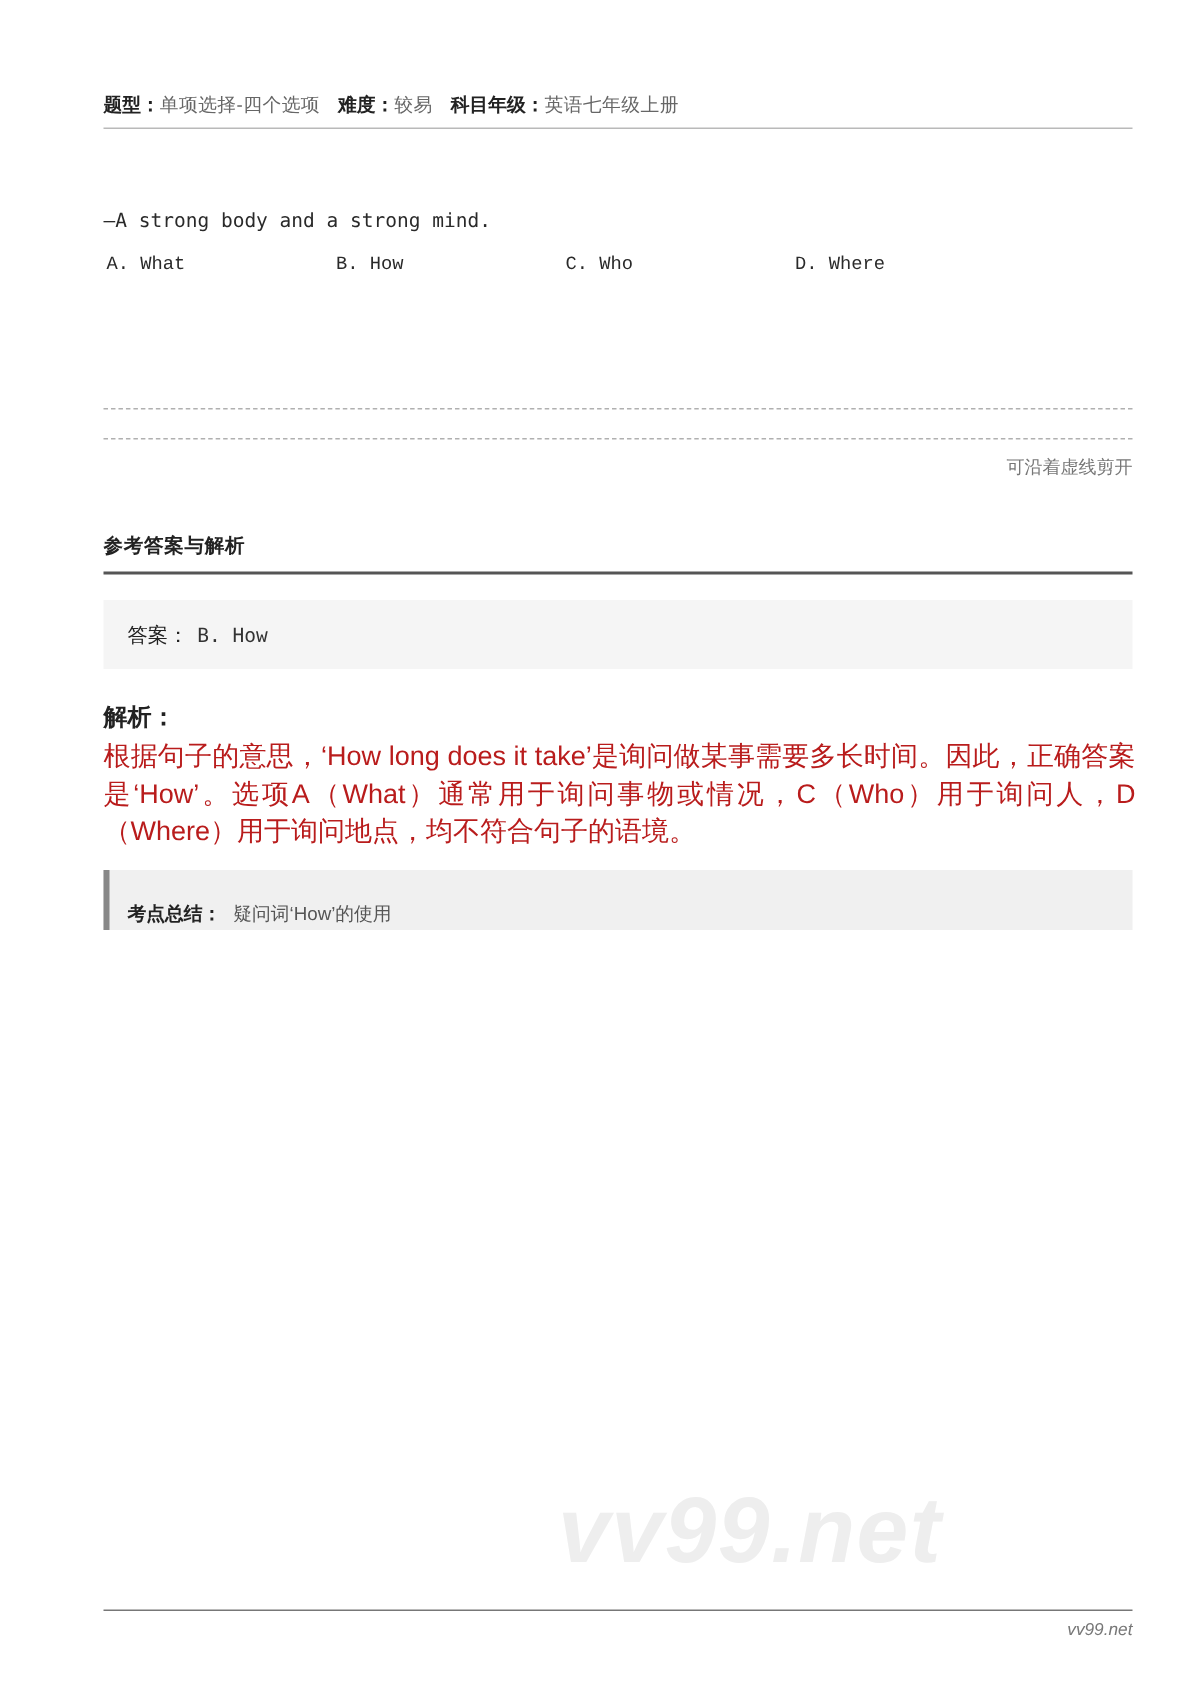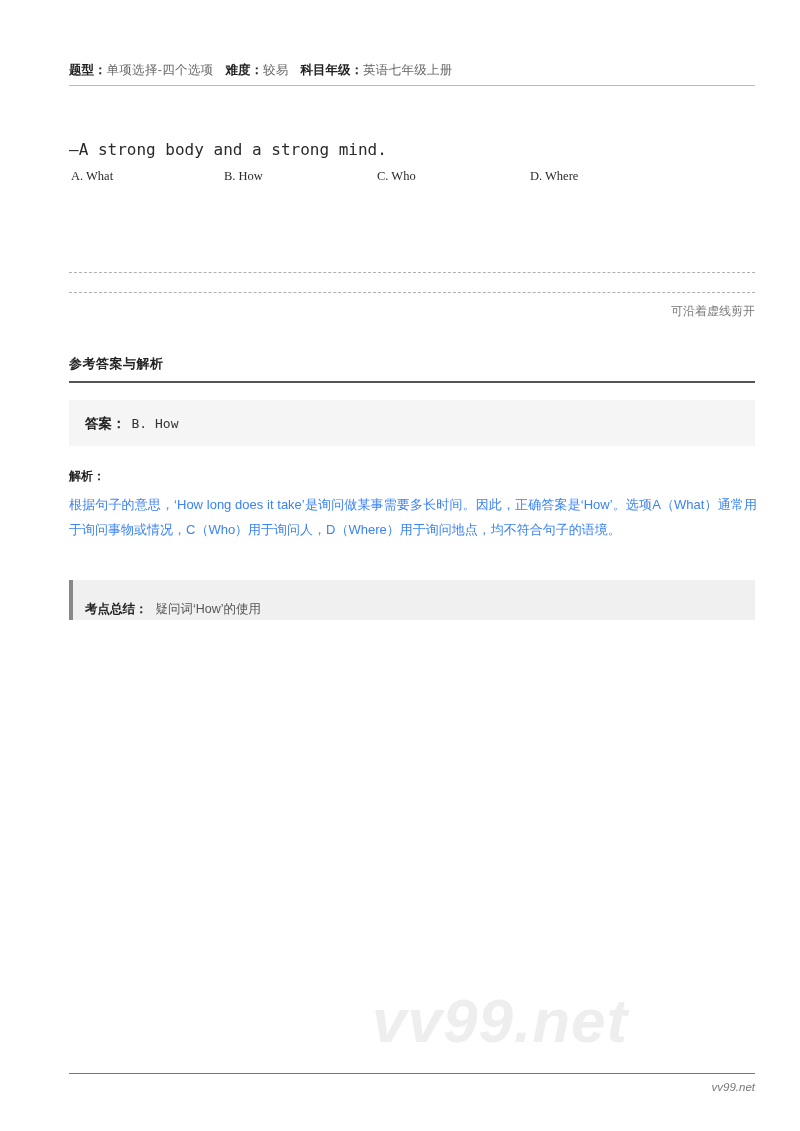--- a/index.html
+++ b/index.html
@@ -63,29 +63,29 @@
     font-size: 14px;
     color: #2a2a2a;
     line-height: 27px;
   }
   .q-line2 {
     position: absolute;
     left: 57px;
     top: 140px;
     width: 686px;
     font-family: "DejaVu Sans Mono", monospace;
-    font-size: 16px;
+    font-size: 13px;
     color: #2a2a2a;
   }
   .options {
     position: absolute;
     left: 59px;
     top: 169px;
     width: 686px;
-    font-family: Liberation Serif, serif;
+    font-family: Liberation Mono, monospace;
     font-size: 12.5px;
     color: #2a2a2a;
   }
   .options span.opt {
     display: inline-block;
     width: 153px;
   }
 
   
   .cut-rule {
@@ -135,44 +135,44 @@
     background: #f5f5f5;
     box-sizing: border-box;
   }
   .answer-inner {
     position: absolute;
     left: 73px;
     top: 415px;
     font-size: 13.5px;
     color: #222;
   }
-  .answer-label { font-weight: bold; }
+  .answer-label { font-weight: normal; }
   .answer-value {
     font-family: "DejaVu Sans Mono", monospace;
     font-size: 13px;
     color: #333;
     margin-left: 6px;
   }
 
   .analysis-label {
     position: absolute;
     left: 57px;
     top: 468px;
-    font-size: 12px;
+    font-size: 16px;
     font-weight: bold;
     color: #222;
   }
   .analysis-body {
     position: absolute;
     left: 57px;
     top: 492px;
     width: 688px;
-    font-size: 13px;
+    font-size: 18px;
     line-height: 25px;
-    color: #3b82f6;
+    color: #b91c1c;
     text-align: justify;
   }
 
   .keypoint-box {
     position: absolute;
     left: 57px;
     top: 580px;
     width: 686px;
     height: 40px;
     background: #f0f0f0;

